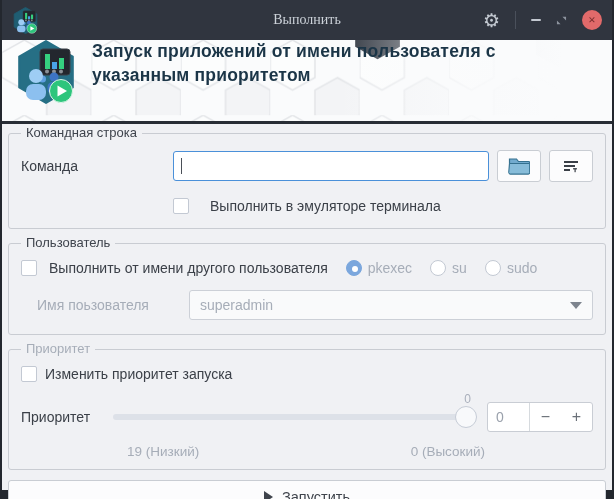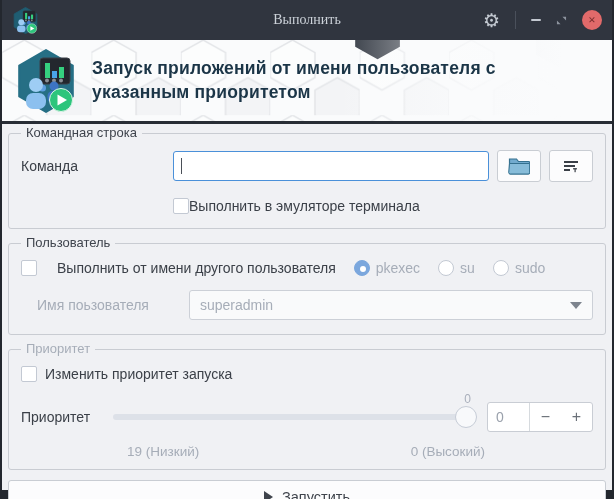--- a/index.html
+++ b/index.html
@@ -25,21 +25,21 @@
   .tb-sep{width:1px;height:18px;background:#4a505b;}
   .tb-min{width:10px;height:2px;background:#c3c9d1;border-radius:1px;}
   .tb-max{width:11px;height:11px;display:block;}
   .tb-close{
     width:20px;height:20px;border-radius:50%;background:var(--close-red,#e16a6a);
     color:#7e3030;font-size:13px;font-weight:bold;line-height:20px;text-align:center;
   }
   
   .header{
     height:84px;background:#fafbfc;border-bottom:3px solid #282d35;
-    display:flex;align-items:center;gap:14px;padding:0 12px;
+    display:flex;gap:14px;padding:0 12px;
     position:relative;overflow:hidden;
   }
   .hexbg{position:absolute;inset:0;width:100%;height:100%;}
   .hexfade{position:absolute;inset:0;
     background:linear-gradient(90deg,rgba(250,251,252,0) 55%,rgba(250,251,252,.85) 78%,#fafbfc 92%);}
   .logo{width:64px;height:64px;position:relative;z-index:1;flex:0 0 auto;}
   .header-title{
     position:relative;z-index:1;font-size:17.5px;font-weight:bold;
     color:#1b3547;line-height:1.35;letter-spacing:.2px;
   }
@@ -64,21 +64,21 @@
     width:100%;height:30px;border:1px solid var(--accent-blue,#4a90d9);
     border-radius:3px;background:#fff;padding:0 8px;font-size:14px;outline:none;
     font-family:"Liberation Sans",sans-serif;
   }
   .caret{position:absolute;left:8px;top:7px;width:1px;height:16px;background:#4a4f57;}
   .sq-btn{
     width:44px;height:32px;margin-left:8px;background:#fcfcfd;
     border:1px solid #c9cdd3;border-radius:3px;
     display:flex;align-items:center;justify-content:center;flex:0 0 auto;
   }
-  .chk-row{margin-top:16px;margin-left:152px;display:flex;align-items:center;gap:0;}
+  .chk-row{margin-top:16px;margin-left:152px;display:flex;align-items:center;gap:21px;}
   .checkbox{
     width:16px;height:16px;background:#fff;border:1px solid #c3c9d3;border-radius:2px;
     flex:0 0 auto;
   }
   .chk-label{font-size:14px;color:#3b4048;}
   
   .radio{
     width:16px;height:16px;border-radius:50%;background:#fff;border:1px solid #c3c9d3;
     flex:0 0 auto;position:relative;
   }
@@ -226,21 +226,21 @@
       <div class="chk-row">
         <span class="checkbox"></span>
         <span class="chk-label">Выполнить в эмуляторе терминала</span>
       </div>
     </div>
 
     <div class="group">
       <span class="legend">Пользователь</span>
       <div class="row">
         <span class="checkbox"></span>
-        <span class="chk-label" style="margin-left:20px">Выполнить от имени другого пользователя</span>
+        <span class="chk-label" style="margin-left:12px">Выполнить от имени другого пользователя</span>
         <span class="radio-item">
           <span class="radio sel"></span>
           <span class="radio-label">pkexec</span>
         </span>
         <span class="radio-item">
           <span class="radio"></span>
           <span class="radio-label">su</span>
         </span>
         <span class="radio-item">
           <span class="radio"></span>

